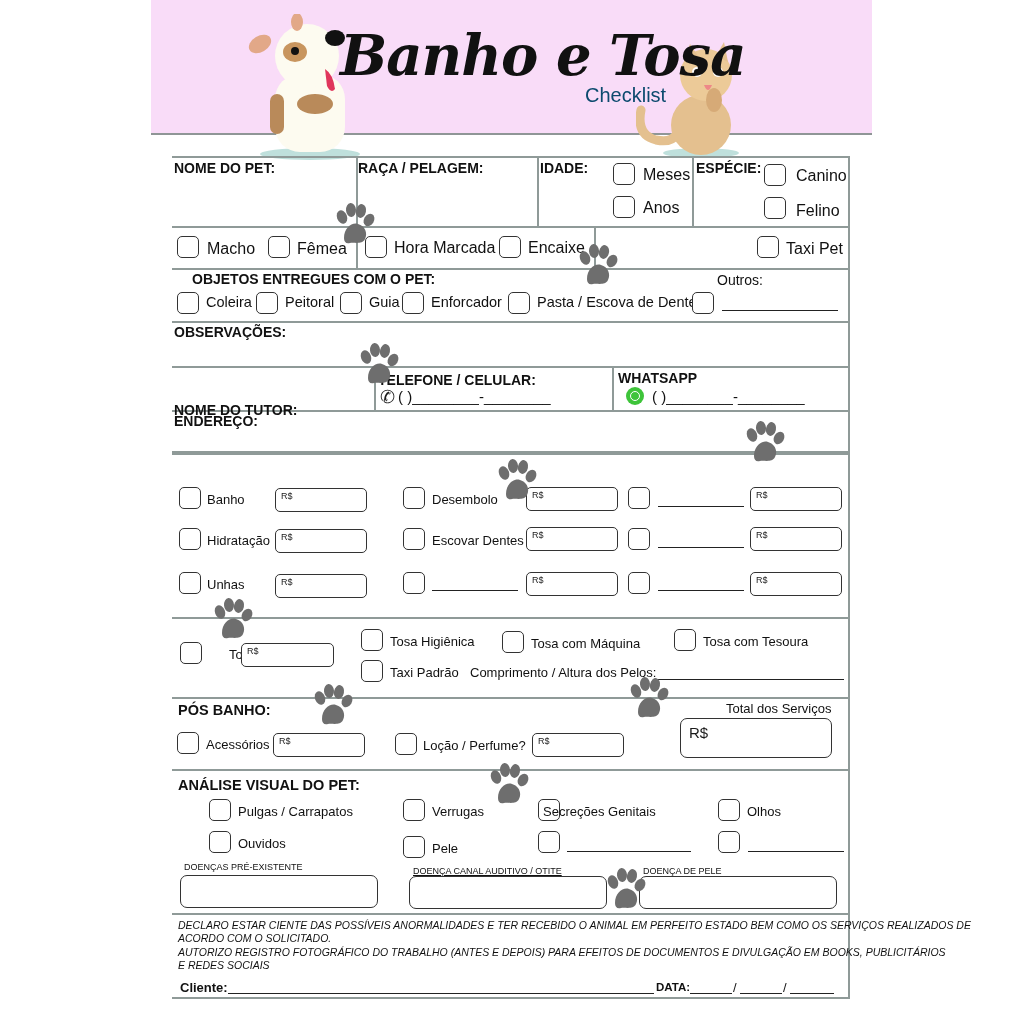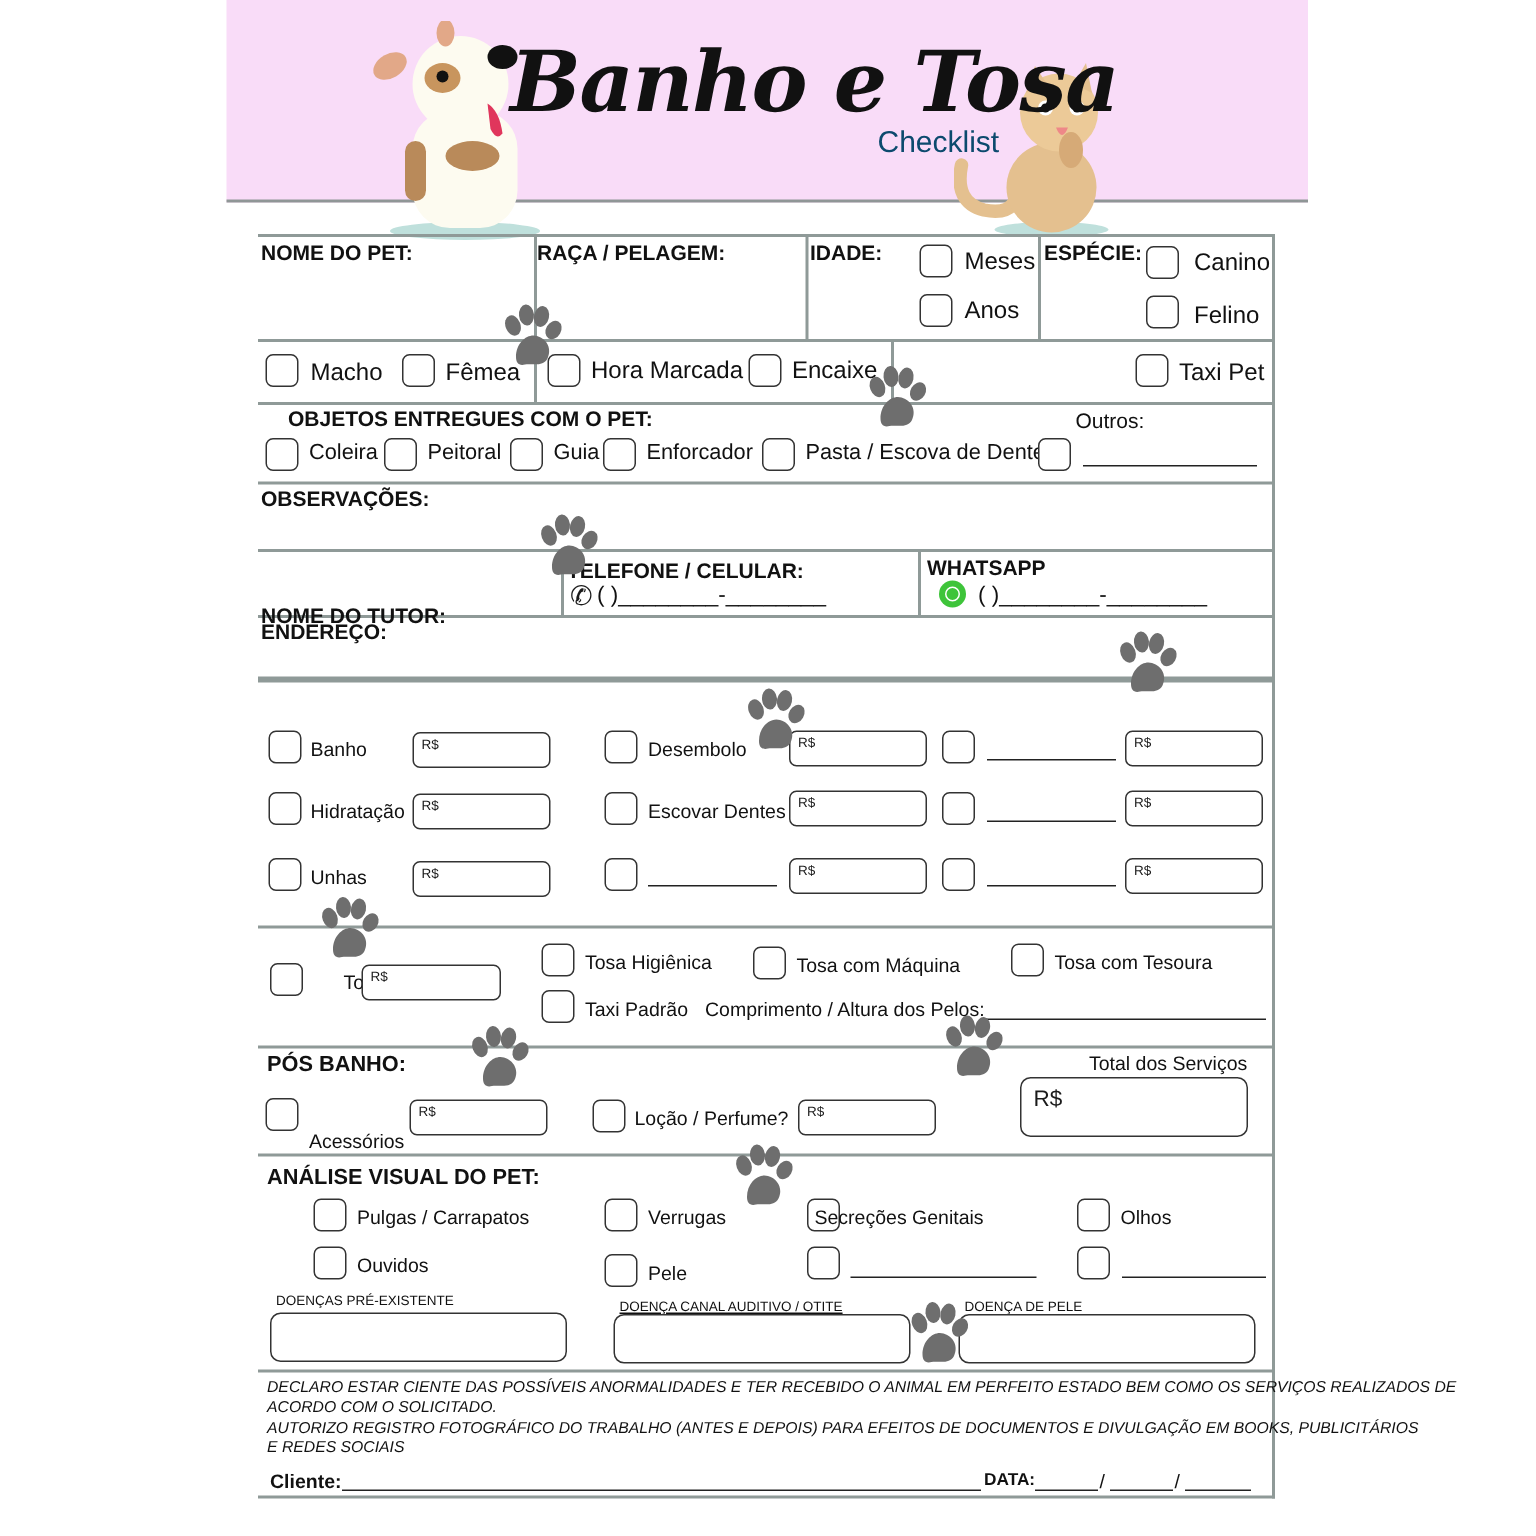--- a/index.html
+++ b/index.html
@@ -220,21 +220,21 @@
 
   <div class="cb" style="left:361px;top:660px;"></div>
   <div class="txt sm" style="left:390px;top:665px;">Taxi Padrão</div>
   <div class="txt sm" style="left:470px;top:665px;">Comprimento / Altura dos Pelos:</div>
   <div class="uline" style="left:657px;top:679px;width:187px;"></div>
 </div>
 
 <div>
   <div class="lbl" style="left:178px;top:702px;font-size:14.5px;">PÓS BANHO:</div>
   <div class="cb" style="left:177px;top:732px;"></div>
-  <div class="txt sm" style="left:206px;top:737px;margin-top:16px;">Acessórios</div>
+  <div class="txt sm" style="left:206px;top:737px;">Acessórios</div>
   <div class="price" style="left:273px;top:733px;width:92px;">
       <span>R$</span>
     </div>
 
   <div class="cb" style="left:395px;top:733px;"></div>
   <div class="txt sm" style="left:423px;top:738px;">Loção / Perfume?</div>
   <div class="price" style="left:532px;top:733px;width:92px;">
       <span>R$</span>
     </div>
 

